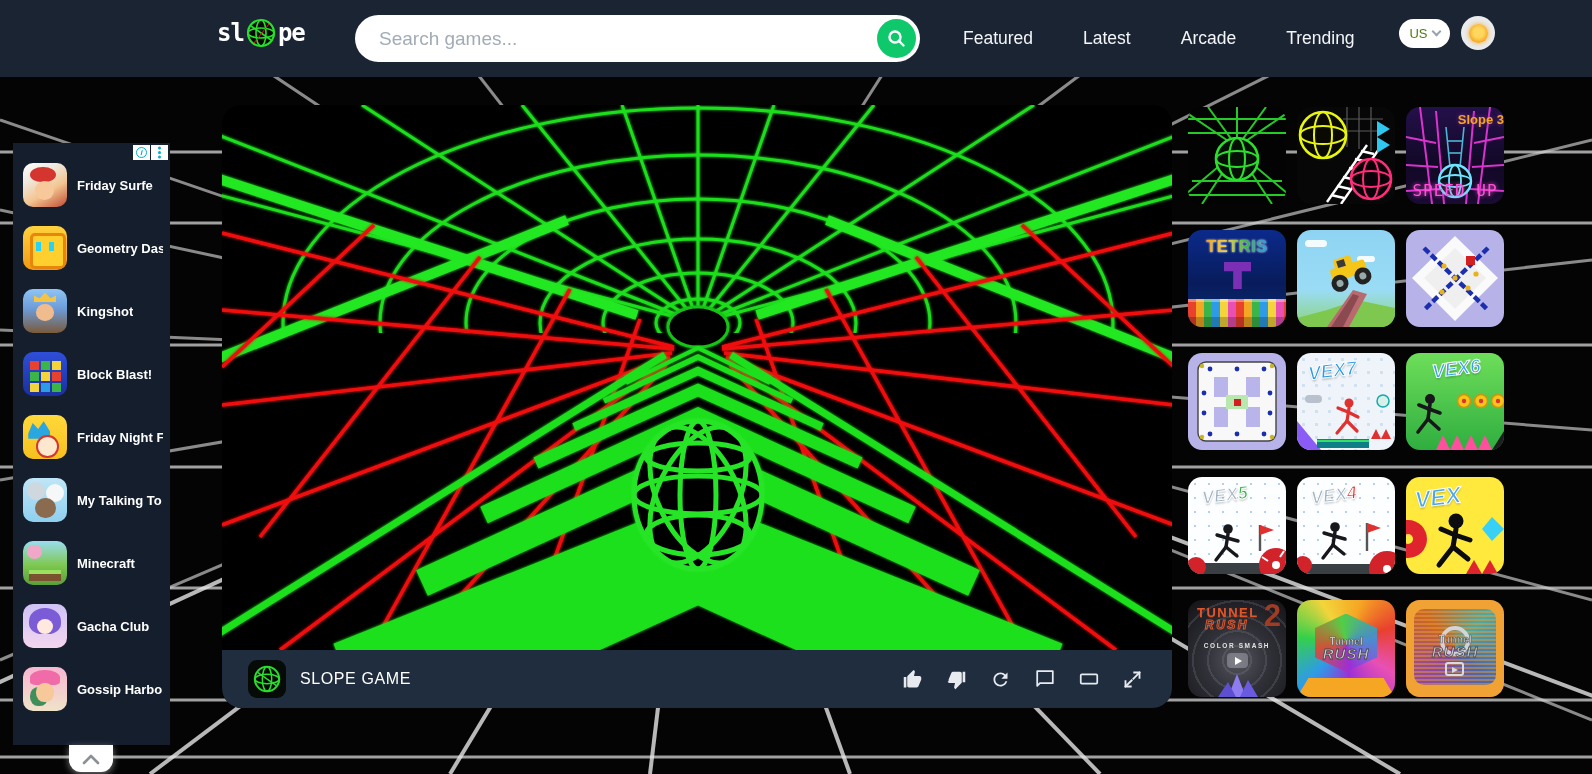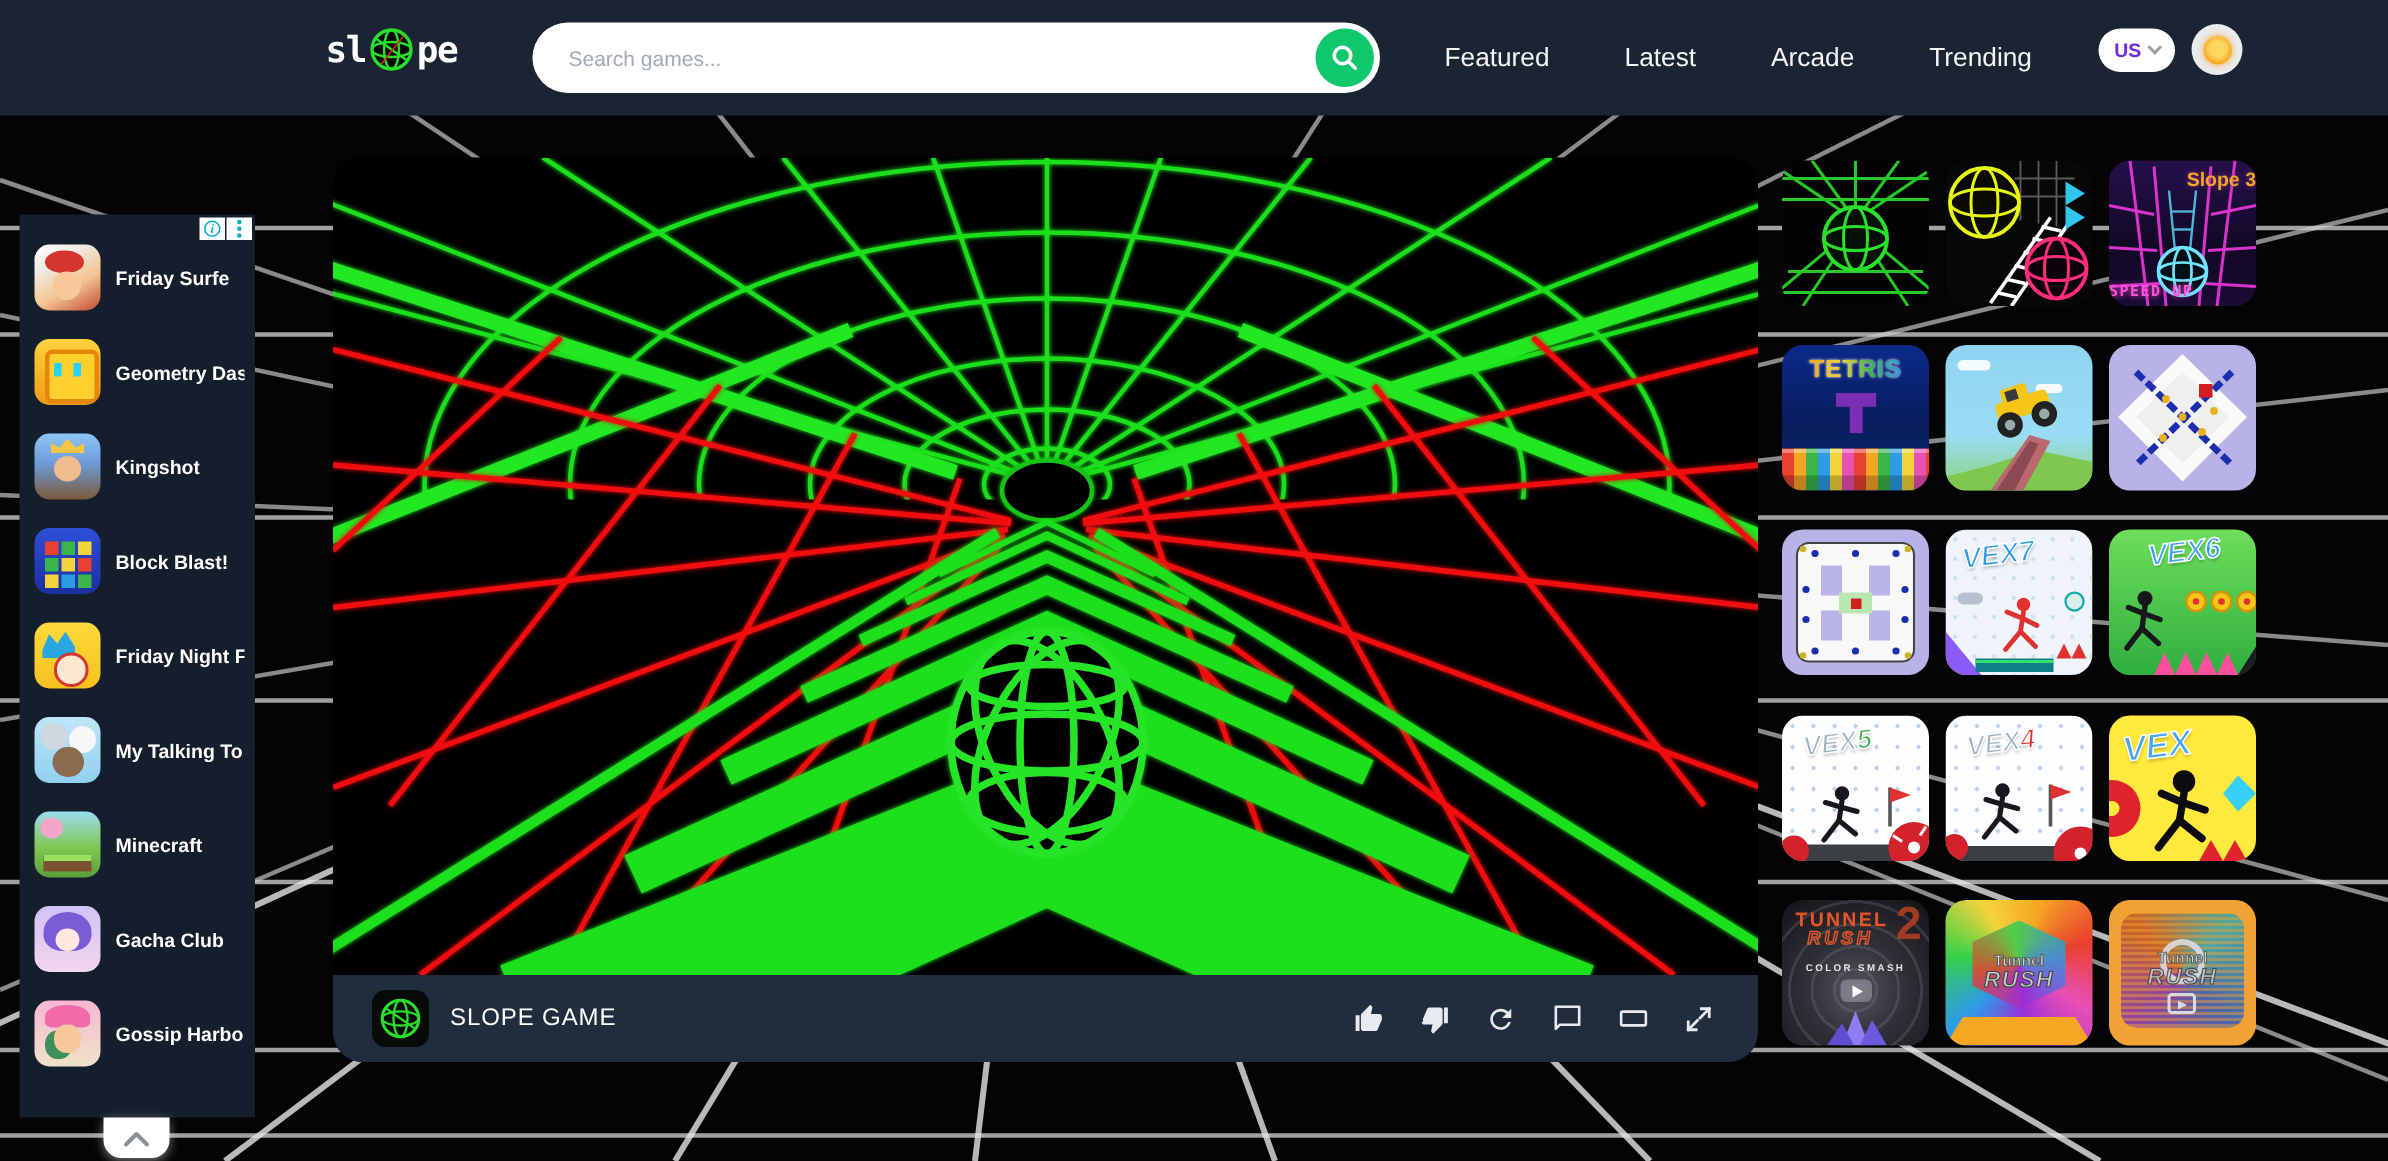--- a/index.html
+++ b/index.html
@@ -7,29 +7,29 @@
   font-family:"Liberation Sans",sans-serif}
 #bg{position:absolute;inset:0;z-index:0}
 
 
 .navbar{position:absolute;left:0;top:0;width:1592px;height:77px;background:#1b2433;z-index:20}
 .logo{position:absolute;left:217px;top:17px;display:flex;align-items:center;
   font-family:"DejaVu Sans Mono",monospace;font-weight:700;font-size:24px;color:#fff;letter-spacing:-1px;cursor:pointer}
 .logo svg{margin:0 1px}
 .search{position:absolute;left:355px;top:15px;width:565px;height:47px}
 .search input{width:100%;height:100%;border:none;border-radius:24px;padding:0 62px 0 24px;
-  font-size:14px;color:#b91c1c;outline:none;font-family:inherit;background:#fff}
+  font-size:19px;color:#b91c1c;outline:none;font-family:inherit;background:#fff}
 .search input::placeholder{color:#a2abb5}
 .search-btn{position:absolute;right:4px;top:4px;width:39px;height:39px;border-radius:50%;
   background:#0fc86b;border:none;display:flex;align-items:center;justify-content:center;cursor:pointer}
 .nav-links{position:absolute;left:963px;top:0;height:77px;display:flex;align-items:center;gap:50px}
 .nav-link{color:#f3f5f7;font-size:17.5px;cursor:pointer;background:none;border:none;font-family:inherit}
 .locale{position:absolute;left:1399px;top:19px;width:51px;height:29px;border-radius:15px;background:#fff;
   display:flex;align-items:center;justify-content:center;gap:5px;border:none;cursor:pointer}
-.locale span{font-size:13px;font-weight:700;color:#6d28d9}
+.locale span{font-size:13px;font-weight:400;color:#4d7c0f}
 .chev-down{width:7px;height:7px;border-right:2px solid #9aa3ad;border-bottom:2px solid #9aa3ad;
   transform:rotate(45deg);margin-top:-4px}
 .theme-btn{position:absolute;left:1461px;top:16px;width:34px;height:34px;border-radius:50%;
   background:#e9ebee;border:none;display:flex;align-items:center;justify-content:center;cursor:pointer}
 .sun{width:19px;height:19px;border-radius:50%;
   background:radial-gradient(circle at 50% 45%,#ffd75e 0 35%,#f7a825 70%,#ef8f1c 100%);
   box-shadow:0 0 5px #f7a825}
 
 
 .ad-panel{position:absolute;left:13px;top:143px;width:157px;height:602px;background:#151e2d;z-index:10}
@@ -104,22 +104,22 @@
 .bar-btn{background:none;border:none;cursor:pointer;width:27px;height:27px;
   display:flex;align-items:center;justify-content:center}
 
 
 .tile{position:absolute;width:98px;height:97px;border-radius:14px;overflow:hidden;cursor:pointer;z-index:10}
 .tile .txt{position:absolute;z-index:3}
 .t-slope,.t-slope2{background:#050505}
 .t-slope3{background:linear-gradient(180deg,#24104a 0%,#120826 60%,#1a0b33 100%)}
 .t3-top{top:5px;width:100%;text-align:right;font-weight:800;font-size:13px;color:#f5a623;
   text-shadow:0 0 4px #80307a}
-.t3-bottom{bottom:4px;width:100%;font-family:"DejaVu Sans Mono",monospace;
-  font-weight:700;font-size:10px;color:#ff4fd8;letter-spacing:1px;text-shadow:0 0 4px #ff4fd8}
+.t3-bottom{bottom:4px;width:100%;text-align:center;font-family:"DejaVu Sans Mono",monospace;
+  font-weight:400;font-size:16px;color:#ff4fd8;letter-spacing:1px;text-shadow:0 0 4px #ff4fd8}
 .t-tetris{background:linear-gradient(180deg,#0b2a8a 0%,#081c5c 55%,#0a2f73 100%)}
 .tet-logo{top:7px;width:100%;text-align:center;font-weight:900;font-size:16.5px;letter-spacing:.5px;
   background:linear-gradient(90deg,#e8412e,#f5a623,#f3d43b,#3bb54a,#2e9be6,#9b2fd6);
   -webkit-background-clip:text;background-clip:text;color:transparent;
   filter:drop-shadow(0 0 1px #fff)}
 .tet-t{position:absolute;left:36px;top:32px;width:27px;height:27px;background:#7b2fb5;
   clip-path:polygon(0 0,100% 0,100% 34%,66% 34%,66% 100%,34% 100%,34% 34%,0 34%);
   filter:drop-shadow(0 0 3px #4a1a7a)}
 .tet-blocks{position:absolute;left:0;bottom:0;width:98px;height:28px;
   background:repeating-linear-gradient(90deg,#e8412e 0 8px,#f5a623 8px 16px,#3bb54a 16px 24px,#2e9be6 24px 32px,#f3d43b 32px 40px,#e850b4 40px 48px);

